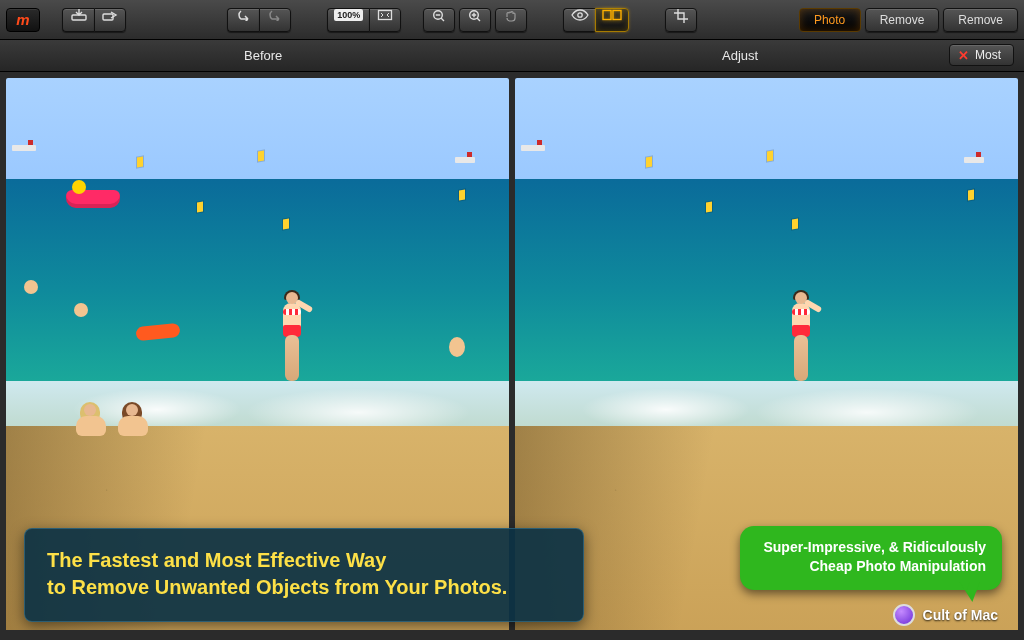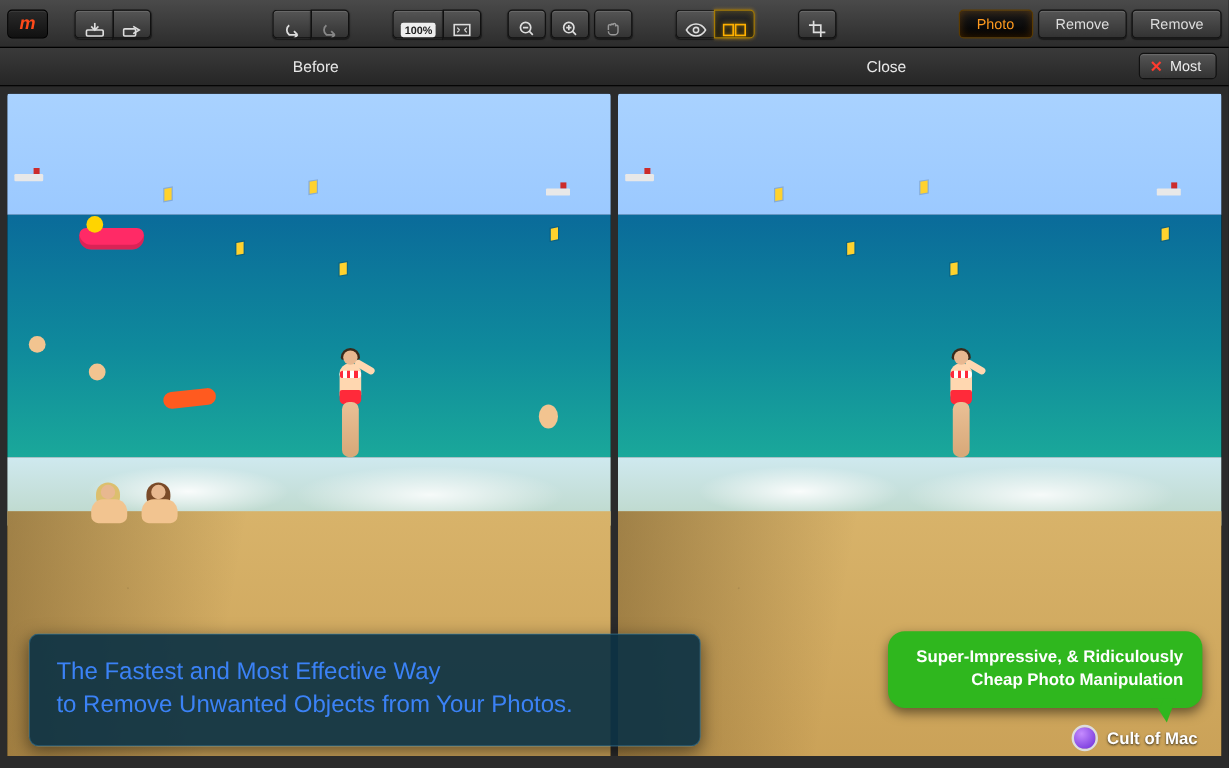--- a/index.html
+++ b/index.html
@@ -25,21 +25,21 @@
     display:flex;align-items:center;justify-content:center;
     font-weight:900; font-style:italic; color:#ff4a1a; font-size:15px;
     box-shadow: inset 0 1px 0 rgba(255,255,255,.08);
   }
   .btn {
     height: 24px;
     background: linear-gradient(#555,#333);
     border: 1px solid #111;
     border-radius: 4px;
     box-shadow: inset 0 1px 0 rgba(255,255,255,.12), 0 1px 1px rgba(0,0,0,.5);
-    display:flex; align-items:flex-end; justify-content:center;
+    display:flex; align-items:flex-start; justify-content:center;
     color:#ddd; cursor:pointer;
     min-width: 32px;
     padding: 0 6px;
   }
   .btn svg { display:block; }
   .seg { display:flex; }
   .seg .btn { border-radius:0; border-right-width:0; }
   .seg .btn:first-child { border-top-left-radius:4px; border-bottom-left-radius:4px; }
   .seg .btn:last-child  { border-top-right-radius:4px; border-bottom-right-radius:4px; border-right-width:1px; }
   .btn.dim { color:#777; }
@@ -165,21 +165,21 @@
   .swimmer{ position:absolute; width:14px; height:14px; background:#f2c490;
             border-radius:50%; }
 
   
   .promo {
     position:absolute; left:24px; bottom:18px;
     width:560px; padding:18px 22px 20px;
     background:rgba(12,50,68,.92);
     border:1px solid rgba(80,160,200,.35);
     border-radius:8px;
-    color:#3b82f6; font-size:20px; font-weight:400; line-height:1.35;
+    color:#fde047; font-size:20px; font-weight:700; line-height:1.35;
     box-shadow:0 4px 14px rgba(0,0,0,.5);
   }
   .bubble {
     position:absolute; right:22px; bottom:50px;
     width:262px; padding:12px 16px 14px;
     background:#2fb71e; border-radius:14px;
     color:#fff; font-size:14px; font-weight:700; text-align:right; line-height:1.35;
     box-shadow:0 4px 10px rgba(0,0,0,.5);
   }
   .bubble::after{
@@ -303,21 +303,21 @@
   <div class="mode-btn">
     <span>Remove</span>
   </div>
   <div class="mode-btn">
     <span>Remove</span>
   </div>
 </div>
 
 <div class="labelbar">
   <div class="lbl before">Before</div>
-  <div class="lbl after">Close</div>
+  <div class="lbl after">Adjust</div>
   <div class="close-btn">
     <span class="close-x">✕</span>
     <span>Most</span>
   </div>
 </div>
 
 <div class="canvas">
 
   <div class="pane">
     <div class="sky"></div>

